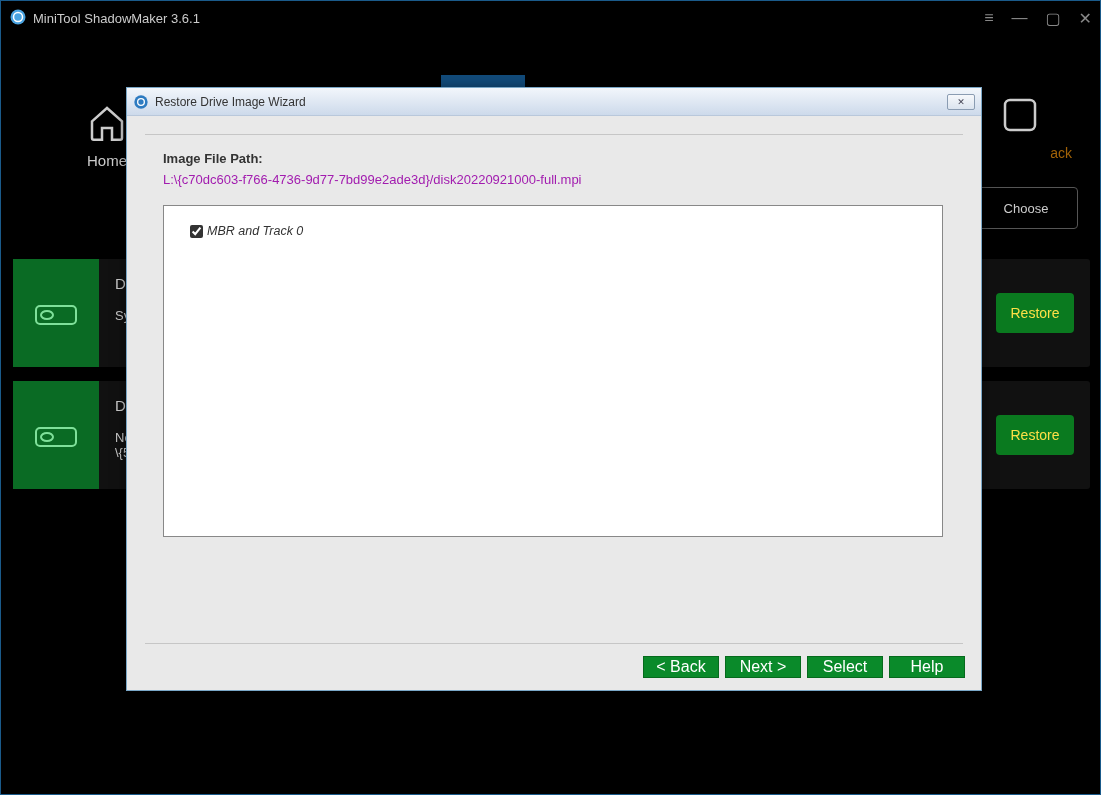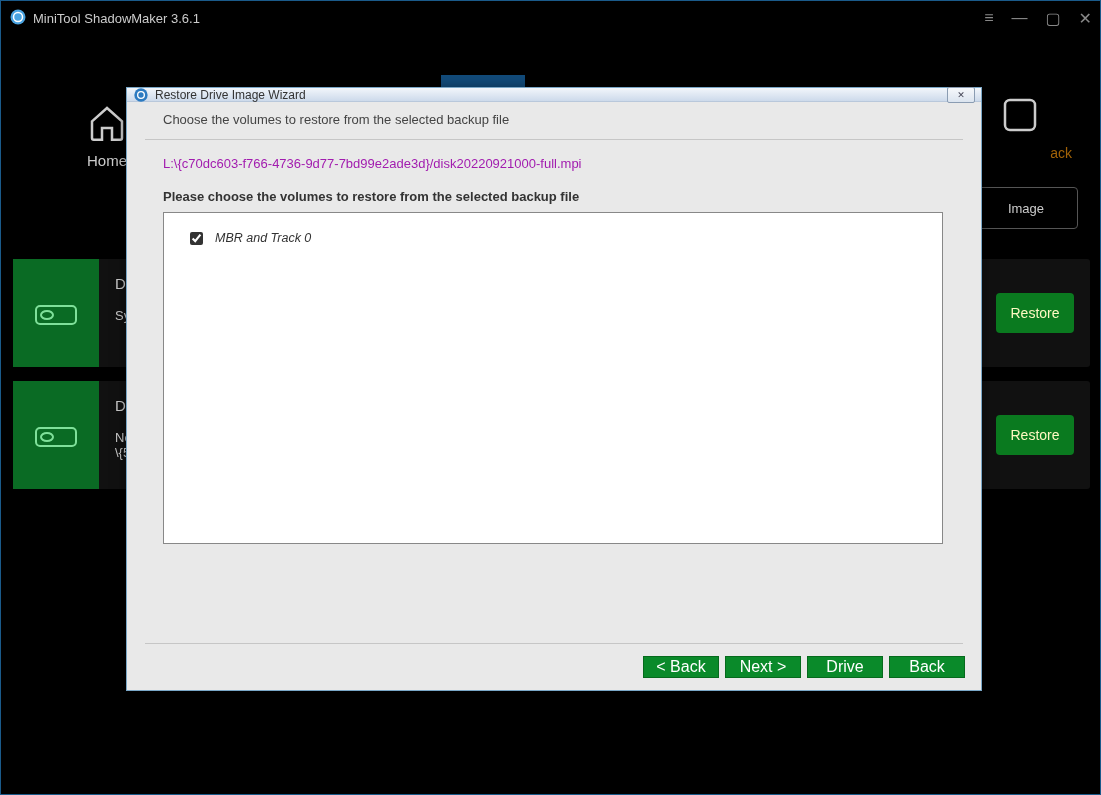--- a/index.html
+++ b/index.html
@@ -51,31 +51,31 @@
     .cards { position:absolute; left:12px; top:258px; width:1077px;}
     .card {
       background:#111; border-radius:3px;
       display:flex; align-items:stretch; margin-bottom:14px; height:108px;
     }
     .card .thumb { width:86px; background:#0a6b24; display:flex; align-items:center; justify-content:center;}
     .card .desc { padding:16px; color:#ccc; font-size:13px; flex:1;}
     .card .desc .hdr { font-size:15px; margin-bottom:16px;}
     .card .btn {
       align-self:center; margin-right:16px; width:78px; height:40px;
-      background:#0a7a1f; color:#fef9c3; display:flex; align-items:center;
+      background:#0a7a1f; color:#fde047; display:flex; align-items:center;
       justify-content:center; border-radius:4px; font-size:14px;
     }
     
     .modal {
       position:absolute; left:125px; top:86px; width:856px; height:604px;
       background:#e9e9e9; border:1px solid #7aa7c7;
       box-shadow:0 2px 12px rgba(0,0,0,.5);
     }
     .modal-titlebar {
-      height:14px;
+      height:28px;
       display:flex; align-items:center; padding:0 6px;
       background:linear-gradient(#f2f6fb,#cddaeb);
       border-bottom:1px solid #b9c8db; font-size:12px; color:#333;
     }
     .modal-titlebar .m-icon { width:16px; height:16px; margin-right:6px; }
     .modal-titlebar .sp { flex:1; }
     .modal-close {
       width:28px; height:16px; border:1px solid #8a9cb2; border-radius:2px;
       background:linear-gradient(#f6f8fb,#dbe4ef); display:flex;
       align-items:center; justify-content:center; font-size:9px; color:#445;
@@ -85,21 +85,21 @@
     .instr1 { margin:6px 0 2px 0; }
     .instr2 { padding-left:18px; color:#444; margin-bottom:12px;}
     .hr { border:none; border-top:1px solid #c6c6c6; margin:8px 0 16px 0;}
     .sec-label { font-weight:bold; margin:4px 0 6px 18px;}
     .path { margin:0 0 18px 18px; font-size:13px; color:#a21caf;}
     .sec-label2 { font-weight:bold; margin:0 0 8px 18px;}
     .volbox {
       margin:0 0 10px 18px; width:780px; height:332px; border:1px solid #888;
       background:#fff; padding:10px 10px; overflow:auto;
     }
-    .volrow { display:flex; align-items:center; gap:12px; margin:8px 0; font-style:italic; font-size:12.5px;padding-left:16px;}
+    .volrow { display:flex; align-items:center; gap:4px; margin:8px 0; font-style:italic; font-size:12.5px;padding-left:16px;}
     .volrow input { width:13px; height:13px; accent-color:#333;}
     .modal-footer {
       position:absolute; bottom:12px; right:16px; display:flex; gap:6px;
     }
     .mbtn {
       width:76px; height:22px; font-size:16px; color:#fff;
       background:#0a8a2a; border:1px solid #066a1d; cursor:pointer;
       display:flex; align-items:center; justify-content:center;
     }
     .modal .hr2 { border:none; border-top:1px solid #c6c6c6; position:absolute; bottom:46px; left:18px; right:18px;}
@@ -136,21 +136,21 @@
         </svg>
     </div>
     <div class="label">Home</div>
   </div>
 </div>
 <div class="nav-right-label">ack</div>
 <svg style="position:absolute;right:60px;top:94px" width="40" height="40" viewBox="0 0 24 24" fill="none" stroke="#ccc" stroke-width="1.5">
     <rect x="3" y="3" width="18" height="18" rx="3"></rect>
   </svg>
 
-<div class="top-right-btn">Image</div>
+<div class="top-right-btn">Choose</div>
 
 <div class="cards">
   <div class="card">
     <div class="thumb">
       <svg width="44" height="30" viewBox="0 0 44 30" fill="none" stroke="#7fe09a" stroke-width="2">
           <rect x="2" y="8" width="40" height="18" rx="4"></rect>
           <ellipse cx="13" cy="17" rx="6" ry="4"></ellipse>
         </svg>
     </div>
     <div class="desc">
@@ -181,31 +181,30 @@
       <svg viewBox="0 0 24 24" width="16" height="16">
           <circle cx="12" cy="12" r="10" fill="#2d7bc1"></circle>
           <path d="M7 12a5 5 0 0 1 10 0M17 12a5 5 0 0 1-10 0" stroke="#fff" stroke-width="2" fill="none"></path>
         </svg>
     </span>
     <span>Restore Drive Image Wizard</span>
     <div class="sp"></div>
     <div class="modal-close">✕</div>
   </div>
   <div class="modal-body">
-    <div class="instr2">Choose the volumes to restore from the selected backup file</div>
     <hr class="hr">
+    <div class="sec-label">Image File Path:</div>
     <div class="path">L:\{c70dc603-f766-4736-9d77-7bd99e2ade3d}/disk20220921000-full.mpi</div>
-    <div class="sec-label2">Please choose the volumes to restore from the selected backup file</div>
     <div class="volbox">
       <label class="volrow">
         <input type="checkbox" checked="" style="">
         <span>MBR and Track 0</span>
       </label>
     </div>
   </div>
   <hr class="hr2">
   <div class="modal-footer">
     <div class="mbtn">&lt; Back</div>
     <div class="mbtn">Next &gt;</div>
-    <div class="mbtn">Drive</div>
-    <div class="mbtn">Back</div>
+    <div class="mbtn">Select</div>
+    <div class="mbtn">Help</div>
   </div>
 </div>
 
 </body></html>

